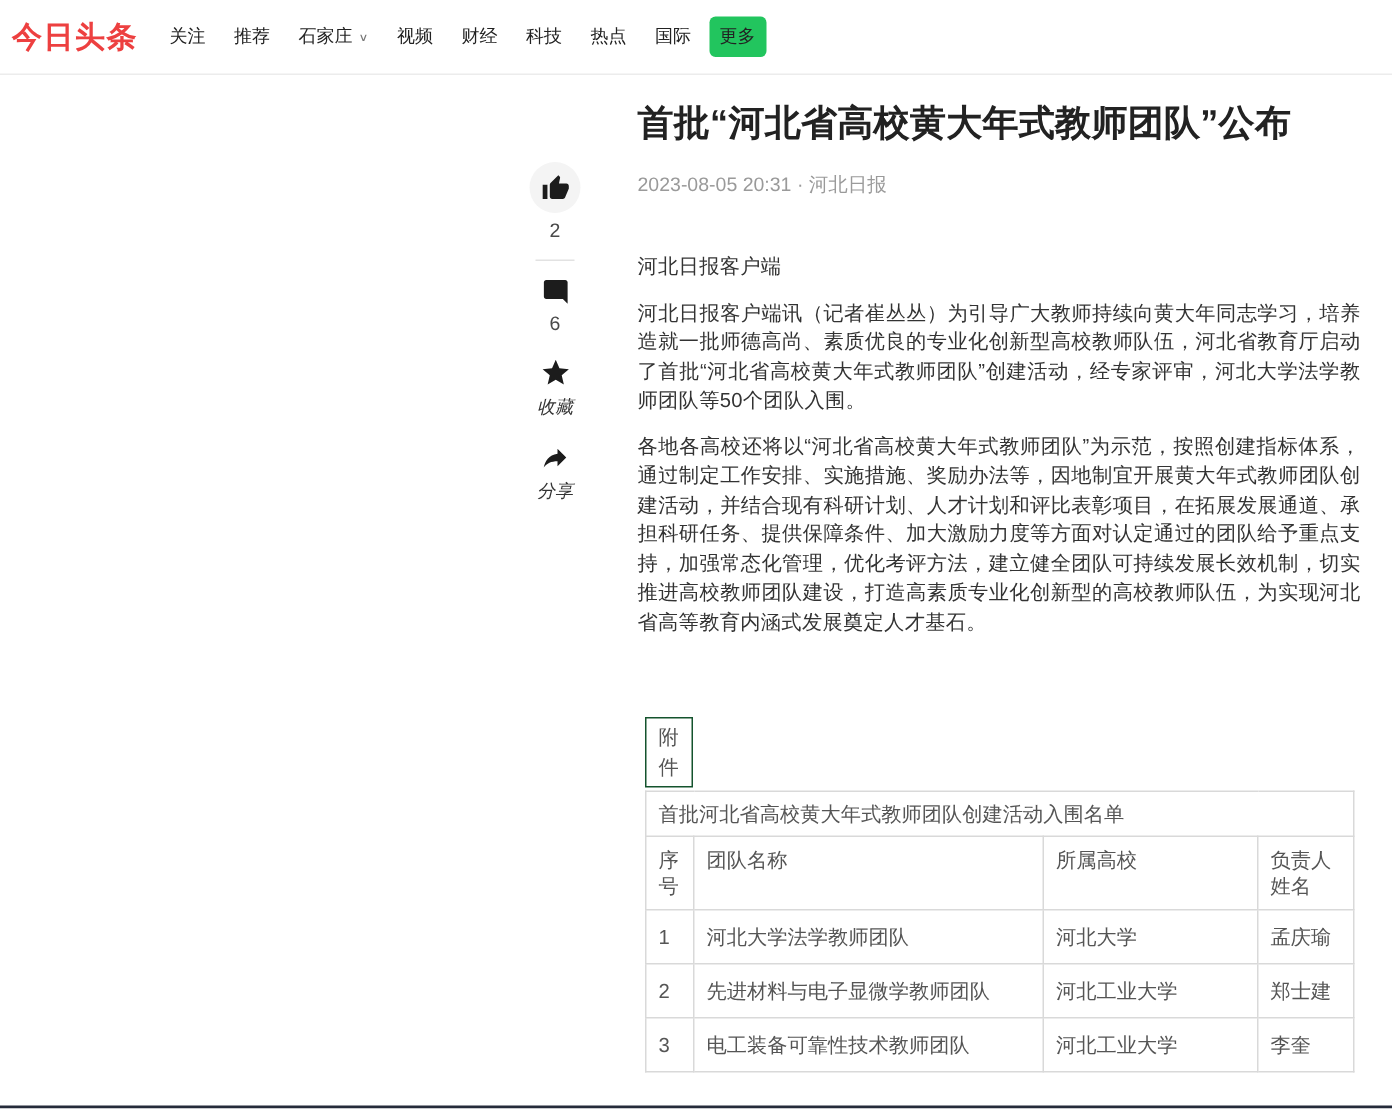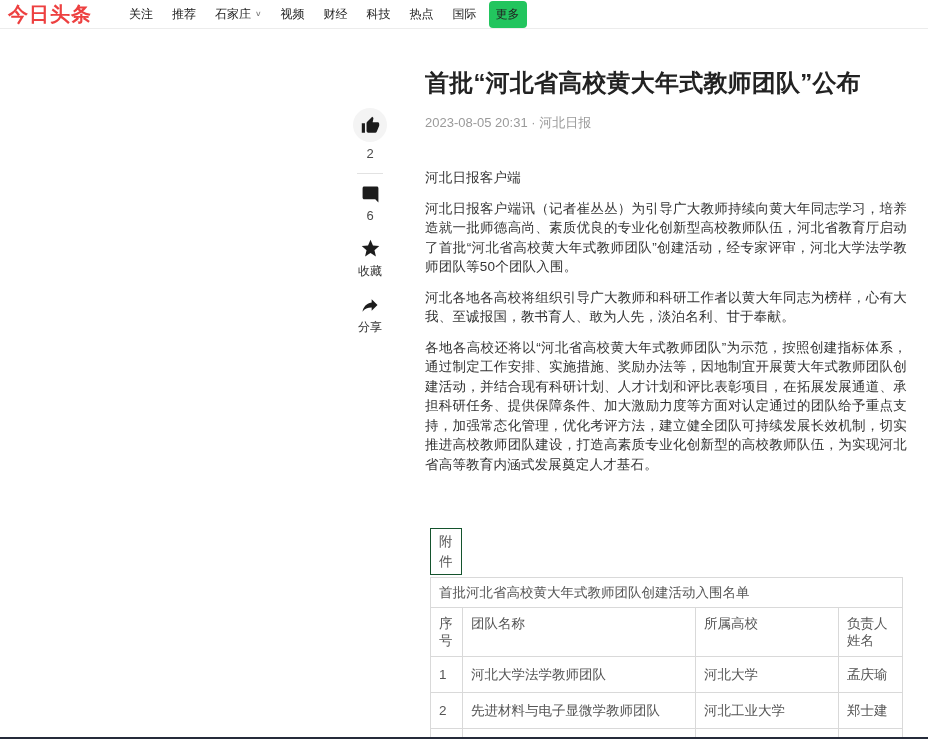--- a/index.html
+++ b/index.html
@@ -5,23 +5,23 @@
   html,body { margin:0; padding:0; }
   body {
     width:928px; height:739px; overflow:hidden; position:relative;
     background:#ffffff;
     font-family:"Liberation Sans", sans-serif;
     -webkit-font-smoothing:antialiased;
   }
 
   
   .top-nav {
-    height:29px; display:flex; align-items:center;
+    height:50px; display:flex; align-items:center;
     padding-left:8px; border-bottom:1px solid #ececec;
-    background:#fff; box-sizing:border-box;gap:16px;
+    background:#fff; box-sizing:border-box;
   }
   .logo {
     color:#ed4040; font-weight:bold; font-size:20px; letter-spacing:1px;
     margin-right:14px; cursor:pointer; white-space:nowrap;
   }
   .nav-item {
     font-size:12px; color:#222; margin-right:5px; padding:5px 7px;
     cursor:pointer; white-space:nowrap; display:inline-flex; align-items:center;
   }
   .nav-item.highlighted { background:#22c55e; border-radius:4px; }
@@ -33,21 +33,21 @@
     display:flex; flex-direction:column; align-items:center;
   }
   .rail svg { display:block; }
   .like-circle {
     width:34px; height:34px; border-radius:50%; background:#f4f4f4;
     display:flex; align-items:center; justify-content:center; cursor:pointer;
   }
   .rail-btn { cursor:pointer; display:flex; flex-direction:column; align-items:center; }
   .count { font-size:13px; color:#4a4a4a; margin-top:4px; text-align:center; }
   .rail-divider { width:26px; height:1px; background:#e2e2e2; margin:12px 0 11px; }
-  .rail-label { font-size:12px; color:#333; margin-top:4px; }
+  .rail-label { font-size:12px; color:#333; margin-top:4px;font-style:italic; }
   .gap14 { margin-top:15px; }
 
   
   .article { position:absolute; left:425px; top:0; width:482px; }
   .page-title {
     margin:66px 0 0; font-size:24px; line-height:34px; font-weight:700;
     color:#222; white-space:nowrap; letter-spacing:0.2px;
   }
   .meta { margin-top:14px; font-size:13px; color:#9a9a9a; line-height:17px; }
   .content { margin-top:37px; }
@@ -127,21 +127,20 @@
   </div>
 </aside>
 
 <main class="article">
   <h1 class="page-title">首批“河北省高校黄大年式教师团队”公布</h1>
   <div class="meta">2023-08-05 20:31 · 河北日报</div>
 
   <div class="content" id="article-content">
       <p><span>河北日报客户端</span></p>
       <p><span>河北日报客户端讯（记者崔</span><span class="u">丛丛</span><span>）为引导广大教师持续向黄大年同志学习，培养造就一批师德高尚、素质优良的专业化创新型高校教师队</span><span class="u">伍</span><span>，河北省教育厅启动了首批“河北省高校黄大年式教师团队”创建活动，经专家评审，河北大学法学教师团队等50个团队入围。</span></p>
-      <p><span>河北各地各高校将组织引导广大教师和科研工作者以黄大年同志为榜样，心有大我、至诚报国，教书育人、敢为人先，淡泊名利、甘于奉献。</span></p>
       <p><span>各地各高校还将以“河北省高校黄大年式教师团队”为示范，按照创建指标体系，通过制定工作安排、实施措施、奖励办法等，因地制宜开展黄大年式教师团队创建活动，并结合现有科研计划、人才计划和评比表彰项目，在拓展发展通道、承担科研任务、提供保障条件、加大激励力度等方面对认定通过的团队给予重点支持，加强常态化管理，优化考评方法，建立健全团队可持续发展长效机制，切实推进高校教师团队建设，打造高素质专业化创新型的高校教师队</span><span class="u">伍</span><span>，为实现河北省高等教育内</span><span class="u">涵</span><span>式发展奠定人才基石。</span></p>
     </div>
 
   <section class="attachment">
     <div class="attachment-label">附件</div>
     <table class="attachment-table">
       <colgroup>
         <col style="width:32px">
           <col style="width:233px">
           <col style="width:143px">

